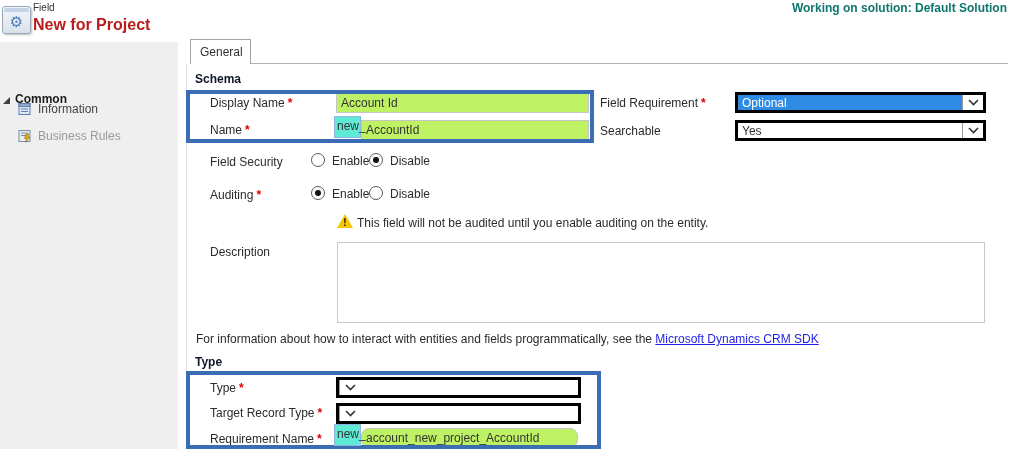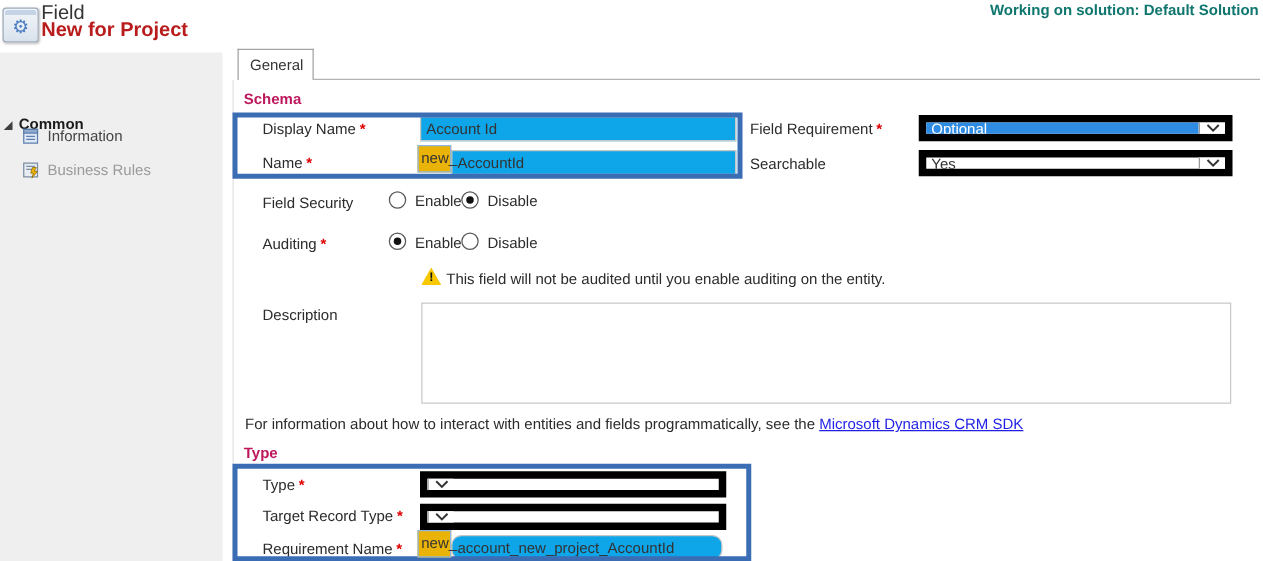--- a/index.html
+++ b/index.html
@@ -6,48 +6,48 @@
     font-family:"Liberation Sans","DejaVu Sans",sans-serif;font-size:12px;color:#2b2b2b;
     overflow:hidden;position:relative;}
   .abs{position:absolute;}
   
   .app-icon{left:2px;top:6px;width:27px;height:26px;border:1px solid #9aa7b8;border-radius:3px;
     background:linear-gradient(#f2f6fa,#d9e2ec);box-shadow:1px 1px 2px rgba(0,0,0,.25);
     display:flex;align-items:center;justify-content:center;}
   .app-icon::before{content:"";position:absolute;top:1px;left:1px;right:1px;height:4px;
     background:#c4d3e6;border-radius:2px 2px 0 0;}
   .app-icon .gear{color:#4a7dc0;font-size:15px;line-height:15px;margin-top:3px;}
-  .entity-type{left:33px;top:2px;font-size:16px;color:#333;}
+  .entity-type{left:33px;top:2px;font-size:10px;color:#333;}
   .page-title{left:33px;top:16px;font-size:16px;font-weight:bold;color:#b91c1c;}
   .working-on{right:3px;top:1px;font-size:12px;font-weight:bold;color:#0f766e;}
   
   .sidebar{left:0;top:42px;width:178px;height:407px;background:#efefef;}
   .tree-expander{position:absolute;left:3px;top:55px;width:0;height:0;
     border-bottom:7px solid #404040;border-left:7px solid transparent;}
   .tree-group{position:absolute;left:15px;top:50px;font-weight:bold;color:#1a1a1a;}
   .side-item{position:absolute;left:18px;display:flex;align-items:center;gap:6px;}
   .side-item .lbl{color:#444;}
   .side-item.dim .lbl{color:#9a9a9a;}
   
   .content-edge{left:186px;top:64px;width:1px;height:385px;background:#e2e2e2;}
   .tab{left:190px;top:39px;width:61px;height:25px;background:#fff;border:1px solid #a3a3a3;
     border-bottom:none;box-sizing:border-box;z-index:3;}
   .tab .tab-label{position:absolute;left:9px;top:5px;color:#333;}
   .tab-line{left:251px;top:63px;width:757px;height:1px;background:#b3b3b3;}
-  .section-heading{font-weight:bold;color:#be185d;}
+  .section-heading{font-weight:bold;color:#0f172a;}
   
   .hl-box{border:4px solid #3b6db4;box-sizing:border-box;background:transparent;z-index:1;}
   
   .fld-label{color:#2b2b2b;white-space:nowrap;}
   .req{color:#e00000;margin-left:3px;font-weight:bold;}
-  .txt-input{position:absolute;box-sizing:border-box;border:1px solid #c6c6c6;background:#0ea5e9;
+  .txt-input{position:absolute;box-sizing:border-box;border:1px solid #c6c6c6;background:#bef264;
     font-family:inherit;font-size:12px;color:#333;padding:2px 4px;outline:none;}
-  .prefix-box{position:absolute;box-sizing:border-box;border:1px solid #8fb6e0;background:#eab308;
+  .prefix-box{position:absolute;box-sizing:border-box;border:1px solid #8fb6e0;background:#5eead4;
     color:#333;padding:2px 2px 0 2px;z-index:2;font-size:12px;}
-  .select{position:absolute;box-sizing:border-box;border:6px solid #000000;background:#fff;
+  .select{position:absolute;box-sizing:border-box;border:3px solid #000000;background:#fff;
     display:flex;align-items:stretch;height:21px;}
   .sel-value{flex:1;display:flex;align-items:center;padding-left:4px;color:#333;overflow:hidden;}
   .sel-value.focused{background:#2e8ce4;color:#fff;}
   .chev{width:20px;border-left:1px solid #999;display:flex;align-items:center;justify-content:center;background:#fff;}
   .radio{position:absolute;box-sizing:border-box;width:14px;height:14px;border:1px solid #595959;
     border-radius:50%;background:#fff;}
   .radio.checked::after{content:"";position:absolute;left:3px;top:3px;width:6px;height:6px;
     border-radius:50%;background:#111;}
   .radio-label{position:absolute;color:#2b2b2b;}
   .warn-icon{position:absolute;width:16px;height:14px;background:#f7c700;

